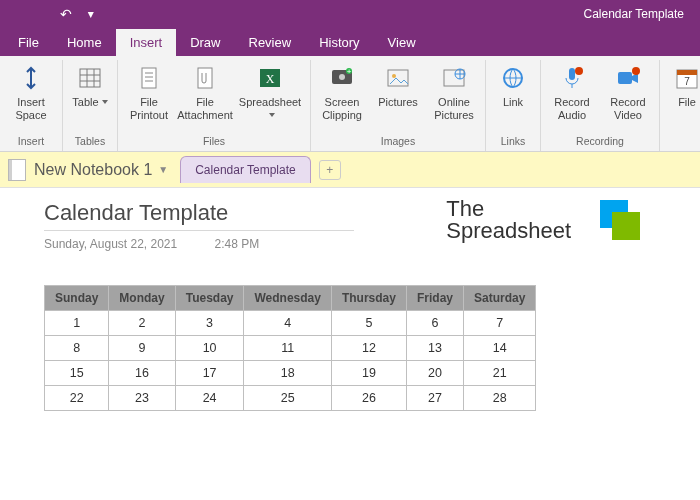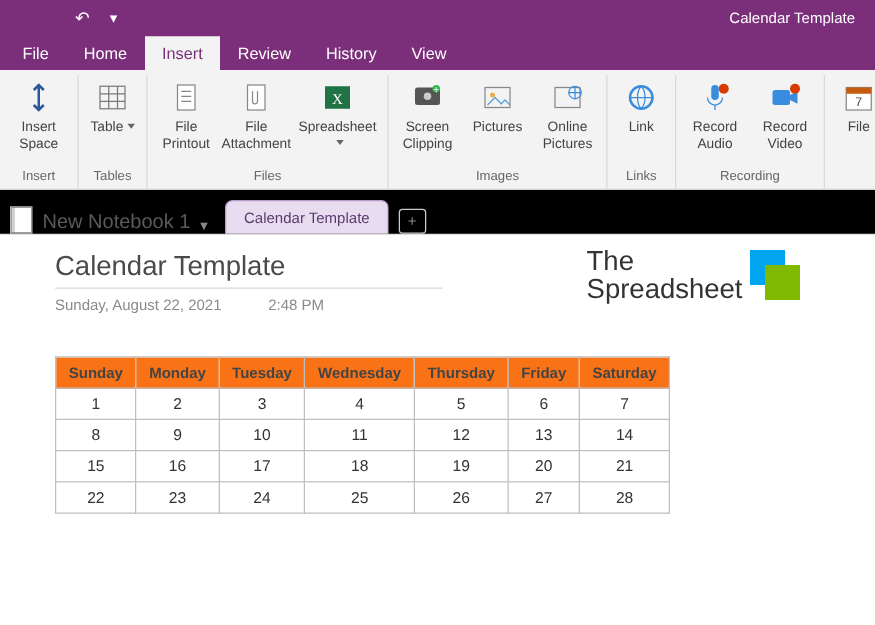--- a/index.html
+++ b/index.html
@@ -18,65 +18,66 @@
   .ribbon { background: #f3f3f3; border-bottom: 1px solid #d4d4d4; height: 96px; display: flex; padding-top: 4px; }
   .rgroup { border-right: 1px solid #d9d9d9; display: flex; flex-direction: column; justify-content: space-between; padding: 0 6px 2px 6px; }
   .rgroup-items { display: flex; gap: 6px; flex: 1; align-items: flex-start; }
   .ritem { display: flex; flex-direction: column; align-items: center; justify-content: flex-start; width: 50px; padding-top: 2px; cursor: pointer; text-align: center; line-height: 1.15; font-size: 11px; color: #444; }
   .ritem.narrow { width: 42px; }
   .ritem.wide { width: 68px; }
   .ritem .ic { height: 32px; display: flex; align-items: center; justify-content: center; margin-bottom: 2px; }
   .ritem .drop::after { content: ""; border-left: 3px solid transparent; border-right: 3px solid transparent; border-top: 4px solid #666; display: inline-block; margin-left: 3px; vertical-align: 2px; }
   .rgroup-label { text-align: center; font-size: 10.5px; color: #666; padding: 2px 0; }
   
-  .nbbar { height: 36px; border-bottom: 1px solid #e0e0e0; display: flex; align-items: flex-end; padding: 0 8px; background: #000000; }
+  .nbbar { height: 36px; border-bottom: 1px solid #e0e0e0; display: flex; align-items: center; padding: 0 8px; background: #fef9c3; }
   .nb-icon { width: 18px; height: 22px; border: 1px solid #b8b8b8; margin-right: 8px; background: linear-gradient(to right, #d0d0d0 3px, #fff 3px); }
   .nb-name { font-size: 16px; color: #5a5a5a; font-weight: 300; }
   .nb-caret { color: #888; margin-left: 6px; font-size: 10px; }
   .pagetab { margin-left: 12px; background: #e8ddf0; border: 1px solid #b89cc8; border-bottom: none; border-radius: 6px 6px 0 0; padding: 6px 14px; font-size: 12px; color: #5b3a6e; }
   .addtab { margin-left: 8px; width: 22px; height: 20px; border: 1px solid #ccc; display: flex; align-items: center; justify-content: center; color: #888; border-radius: 3px; cursor: pointer; font-size: 12px; }
   
   .page { padding: 12px 44px; position: relative; }
   .page-title { font-size: 22px; font-weight: 300; color: #4a4a4a; font-family: "Calibri Light", "Segoe UI Light", sans-serif; }
   .page-rule { border: none; border-bottom: 1px solid #d8d8d8; margin: 4px 0 6px 0; width: 310px; }
   .page-meta { color: #8a8a8a; font-size: 12px; }
   .page-meta span + span { margin-left: 34px; }
 
-  .brand { position: absolute; right: 60px; top: 10px; display: flex; align-items: center; gap: 6px; }
+  .brand { position: absolute; right: 60px; top: 10px; display: flex; align-items: center; gap: 29px; }
   .brand-text { font-size: 22px; color: #333; line-height: 1; font-family: "Segoe UI", sans-serif; }
   .brand-text .l1 { font-weight: 300; }
   .brand-text .l2 { font-weight: 400; }
   .brand-squares { position: relative; width: 40px; height: 40px; }
   .sq { position: absolute; width: 28px; height: 28px; }
   .sq.a { background: #00a4ef; left: 0; top: 0; }
   .sq.b { background: #7fba00; left: 12px; top: 12px; }
   
   .cal { margin-top: 34px; border-collapse: collapse; font-size: 12.5px; }
   .cal th, .cal td { border: 1px solid #bfbfbf; padding: 5px 10px; text-align: center; min-width: 52px; }
-  .cal th { background: #f97316; color: #444; font-weight: 700; font-size: 12px; }
+  .cal th { background: #a3a3a3; color: #444; font-weight: 700; font-size: 12px; }
   .cal td { color: #333; }
 
   
   svg { display: block; }
 </style>
 </head>
 <body>
 
 <div class="titlebar">
   <div class="qat">
     <span class="qat-item undo-ic">↶</span>
     <span class="qat-item">▾</span>
   </div>
   <div class="doctitle">Calendar Template</div>
 </div>
 
 <div class="tabbar">
   <div class="tab">File</div>
   <div class="tab">Home</div>
   <div class="tab active">Insert</div>
+  <div class="tab">Draw</div>
   <div class="tab">Review</div>
   <div class="tab">History</div>
   <div class="tab">View</div>
 </div>
 
 <div class="ribbon" id="ribbon">
     <div class="rgroup">
       <div class="rgroup-items">
         <div class="ritem">
           <div class="ic">

